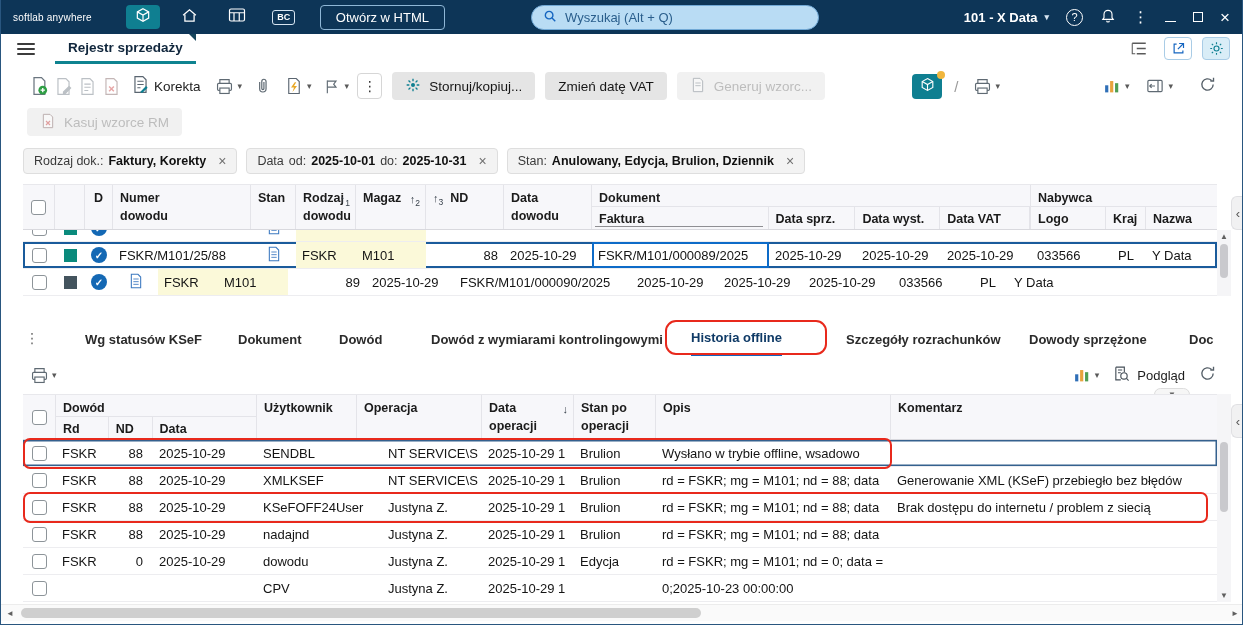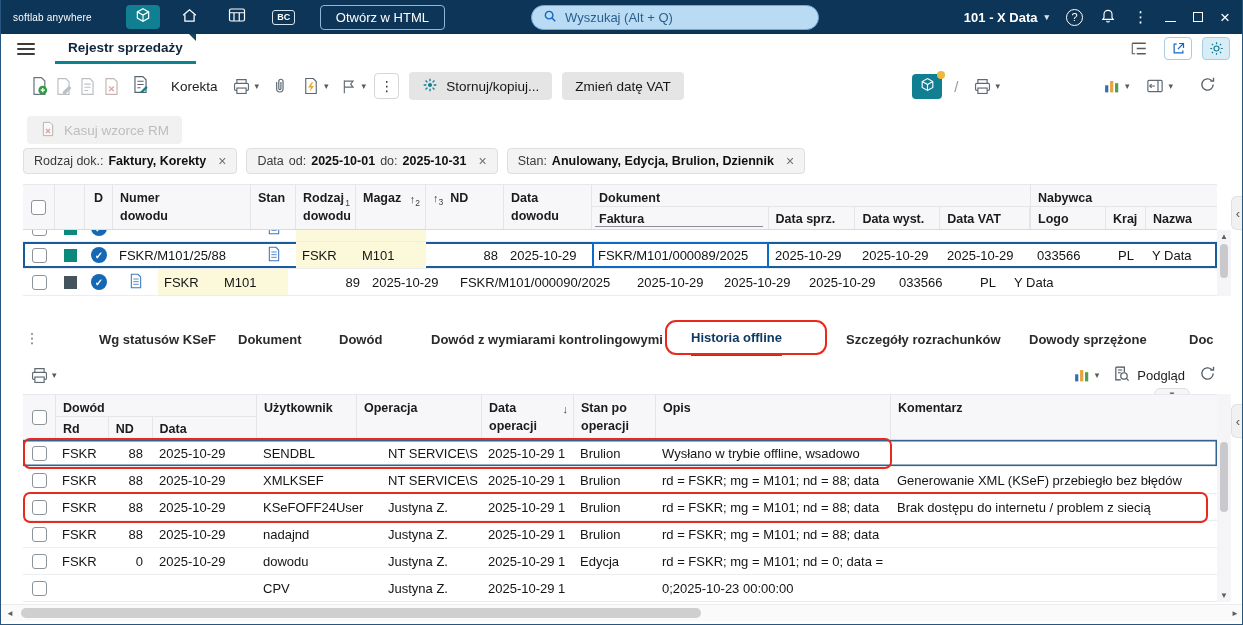--- a/index.html
+++ b/index.html
@@ -39,26 +39,26 @@
   .plain-ic{display:flex;align-items:center;justify-content:center;margin-right:6px;}
 
   
   .toolbar1{position:absolute;top:64px;left:0;width:100%;height:44px;display:flex;align-items:center;padding-left:26px;}
   .ticon{width:24px;height:26px;display:flex;align-items:center;justify-content:center;flex:none;}
   .caret{font-size:9px;color:#5a5a5a;margin-left:1px;}
   .tgroup{display:flex;align-items:center;flex:none;}
   .kebab-box{width:25px;height:26px;border:1px solid #d6d6d6;border-radius:4px;display:flex;align-items:center;justify-content:center;color:#333;font-size:14px;margin-left:8px;flex:none;}
   .tbtn{height:28px;display:flex;align-items:center;gap:8px;padding:0 13px;background:#e5e5e5;border-radius:4px;font-size:13.5px;color:#161616;margin-left:10px;white-space:nowrap;flex:none;}
   .tbtn.disabled{background:#f1f1f1;color:#bdbdbd;}
-  .korekta{display:flex;align-items:center;gap:21px;font-size:13.5px;color:#1c1c1c;margin-left:8px;flex:none;}
+  .korekta{display:flex;align-items:center;gap:4px;font-size:13.5px;color:#1c1c1c;margin-left:8px;flex:none;}
   .tb1-right{position:absolute;right:26px;top:0;height:100%;display:flex;align-items:center;}
   .cube-btn{position:relative;width:30px;height:25px;background:#0f7f91;border-radius:4px;display:flex;align-items:center;justify-content:center;margin-right:12px;}
   .cube-btn .dot{position:absolute;top:-3px;right:-3px;width:8px;height:8px;border-radius:50%;background:#f0b63d;}
   .slash{color:#9a9a9a;font-size:15px;margin-right:12px;}
-  .toolbar2{position:absolute;top:108px;left:0;width:100%;height:36px;display:flex;align-items:flex-end;padding-left:26px;}
+  .toolbar2{position:absolute;top:108px;left:0;width:100%;height:36px;display:flex;align-items:flex-start;padding-left:26px;}
   .toolbar2 .tbtn{margin-left:0;}
 
   
   .filters{position:absolute;top:148px;left:22px;display:flex;gap:9px;}
   .chip{height:26px;background:#f3f3f3;border:1px solid #dedede;border-radius:4px;display:flex;align-items:center;padding:0 10px;font-size:12.5px;color:#3a3a3a;gap:5px;white-space:nowrap;}
   .chip b{color:#101010;}
   .chip .x{color:#707070;font-size:14px;margin-left:7px;line-height:1;}
 
   
   .grid{position:absolute;left:22px;width:1194px;font-size:13px;color:#141414;}
@@ -298,20 +298,27 @@
     </span>
     <span class="kebab-box">⋮</span>
     <span class="tbtn">
       <span><svg width="16" height="16" viewBox="0 0 24 24" fill="none" stroke="#0e7f91" stroke-width="2">
             <circle cx="12" cy="12" r="3" fill="#0e7f91" stroke="none"></circle>
             <path d="M12 2.5v4M12 17.5v4M2.5 12h4M17.5 12h4M5.3 5.3l2.8 2.8M15.9 15.9l2.8 2.8M18.7 5.3l-2.8 2.8M8.1 15.9l-2.8 2.8"></path>
           </svg></span>
       <span>Stornuj/kopiuj...</span>
     </span>
     <span class="tbtn">Zmień datę VAT</span>
+    <span class="tbtn disabled">
+      <span style="opacity:.45"><svg width="16" height="16" viewBox="0 0 24 24" fill="none" stroke="#6b7680" stroke-width="1.5">
+            <path d="M5 2h10l4 4v16H5z" fill="#fff"></path>
+            <path d="M8 9h8M8 13h8" stroke-width="1.3"></path>
+          </svg></span>
+      <span>Generuj wzorc...</span>
+    </span>
     <div class="tb1-right">
       <span class="cube-btn">
         <span><svg width="15" height="15" viewBox="0 0 24 24" fill="none" stroke="#fff" stroke-width="1.8">
               <path d="M12 2.5l8.5 4.8v9.4L12 21.5l-8.5-4.8V7.3z"></path>
               <path d="M3.5 7.3L12 12l8.5-4.7M12 12v9.5"></path>
             </svg></span>
         <span class="dot"></span>
       </span>
       <span class="slash">/</span>
       <span class="tgroup" style="margin-right:100px">
@@ -508,21 +515,21 @@
 
   <div class="vscroll" style="left:1216px;top:230px;height:66px;">
     <span class="sarrow" style="top:2px">▲</span>
     <div class="vthumb" style="top:14px;height:34px;"></div>
   </div>
   <div class="edge-tab" style="top:196px;">‹</div>
 
   <div class="bpanel-sep"></div>
   <div class="btabs">
     <span class="kebab2">⋮</span>
-    <span class="btab" style="left:98px">Wg statusów KSeF</span>
+    <span class="btab" style="left:84px">Wg statusów KSeF</span>
     <span class="btab" style="left:237px">Dokument</span>
     <span class="btab" style="left:338px">Dowód</span>
     <span class="btab" style="left:430px">Dowód z wymiarami kontrolingowymi</span>
     <span class="btab active" style="left:690px">Historia offline</span>
     <span class="btab" style="left:845px">Szczegóły rozrachunków</span>
     <span class="btab" style="left:1028px">Dowody sprzężone</span>
     <span class="btab" style="left:1188px">Doc</span>
   </div>
 
   <div class="btoolbar">

